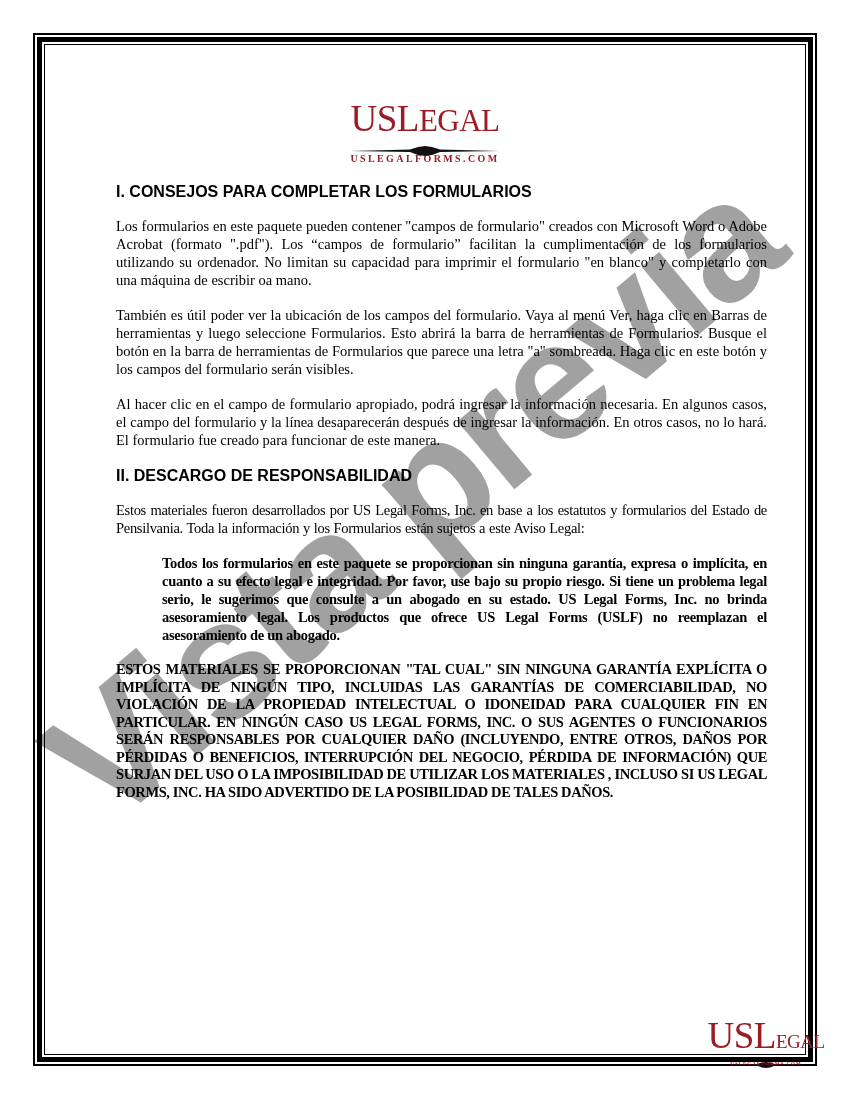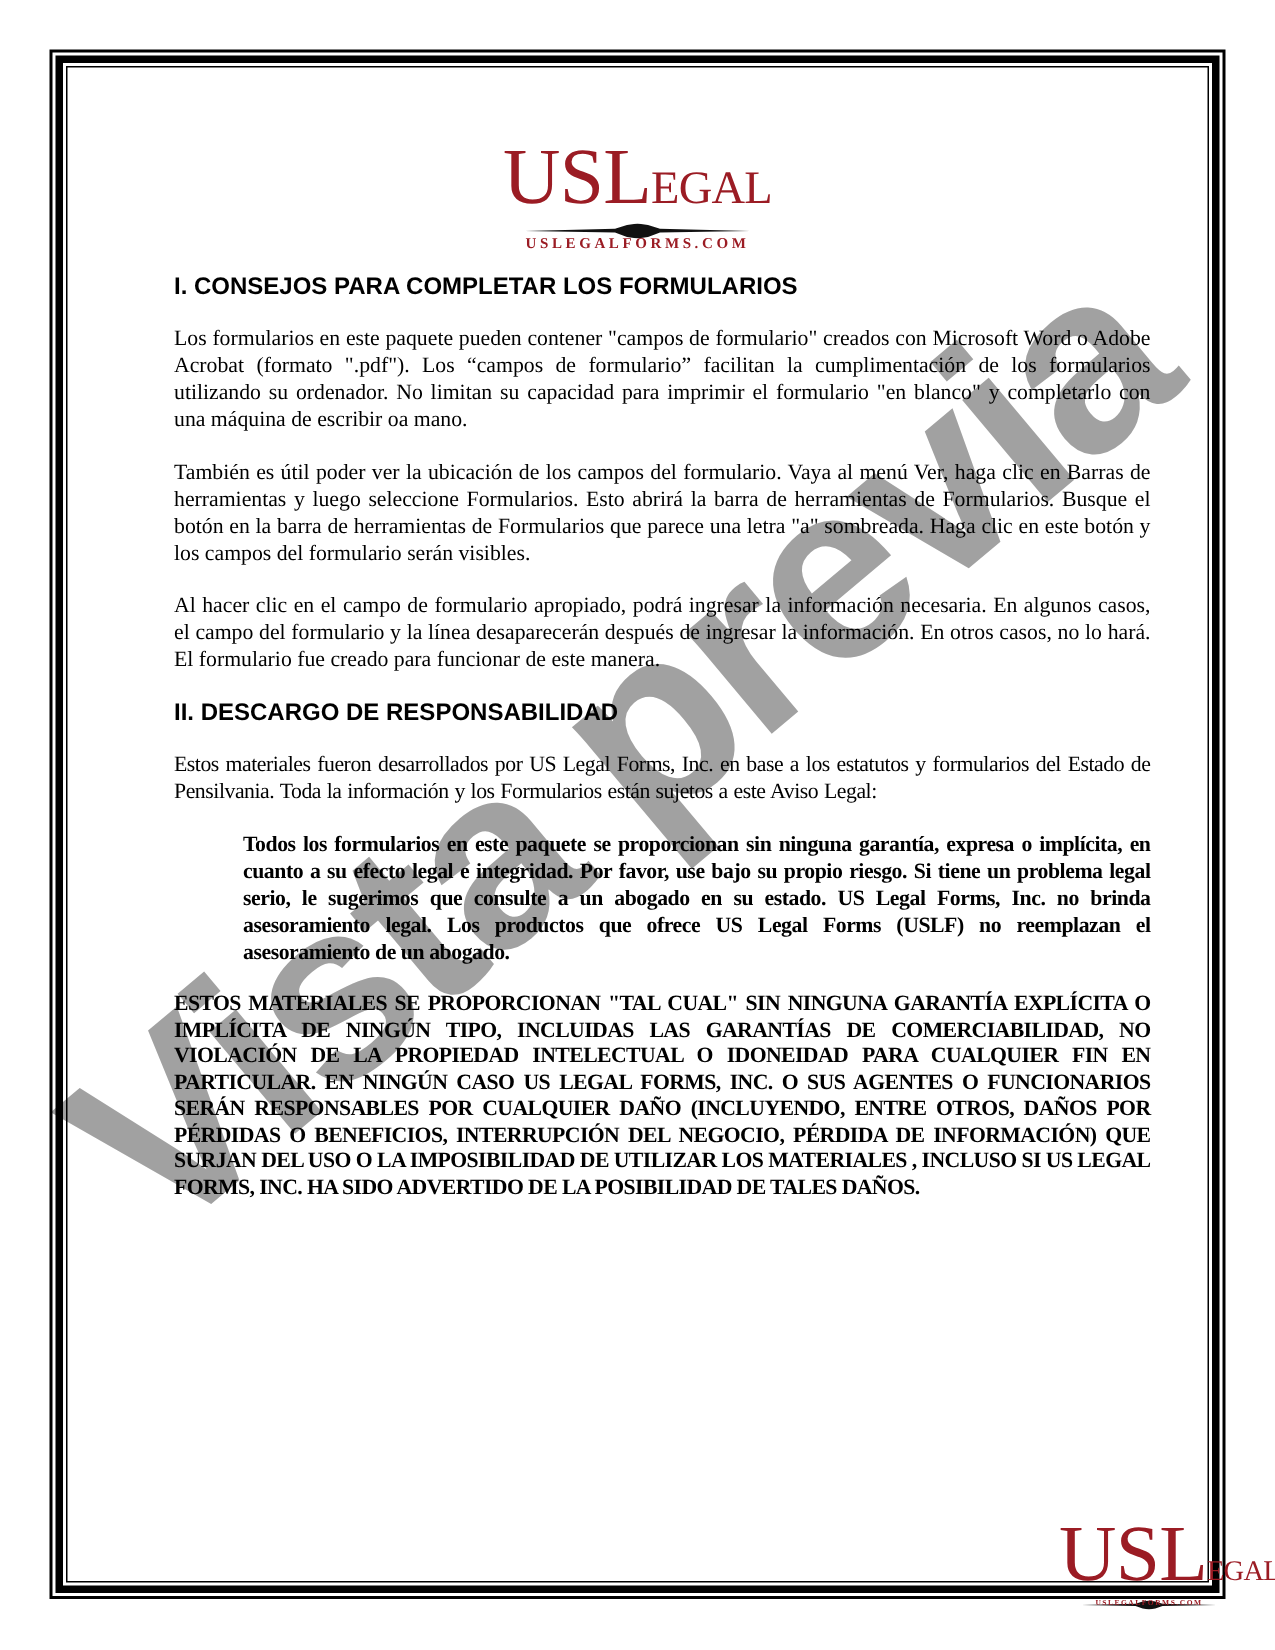--- a/index.html
+++ b/index.html
@@ -45,21 +45,21 @@
     top: 98px;
     text-align: center;
   }
   .logo-word {
     font-family: "Liberation Serif", serif;
     color: #9b1c24;
     font-size: 40px;
     line-height: 40px;
     letter-spacing: -0.5px;
   }
-  .logo-word .big { font-size: 53px; }
+  .logo-word .big { font-size: 37px; }
   .logo-word .small { font-size: 31px; }
   .logo-eagle {
     margin: 1px auto 0;
     width: 150px; height: 10px;
     position: relative;
   }
   .logo-url {
     font-family: Liberation Serif, serif;
     font-weight: bold;
     color: #9b1c24;

